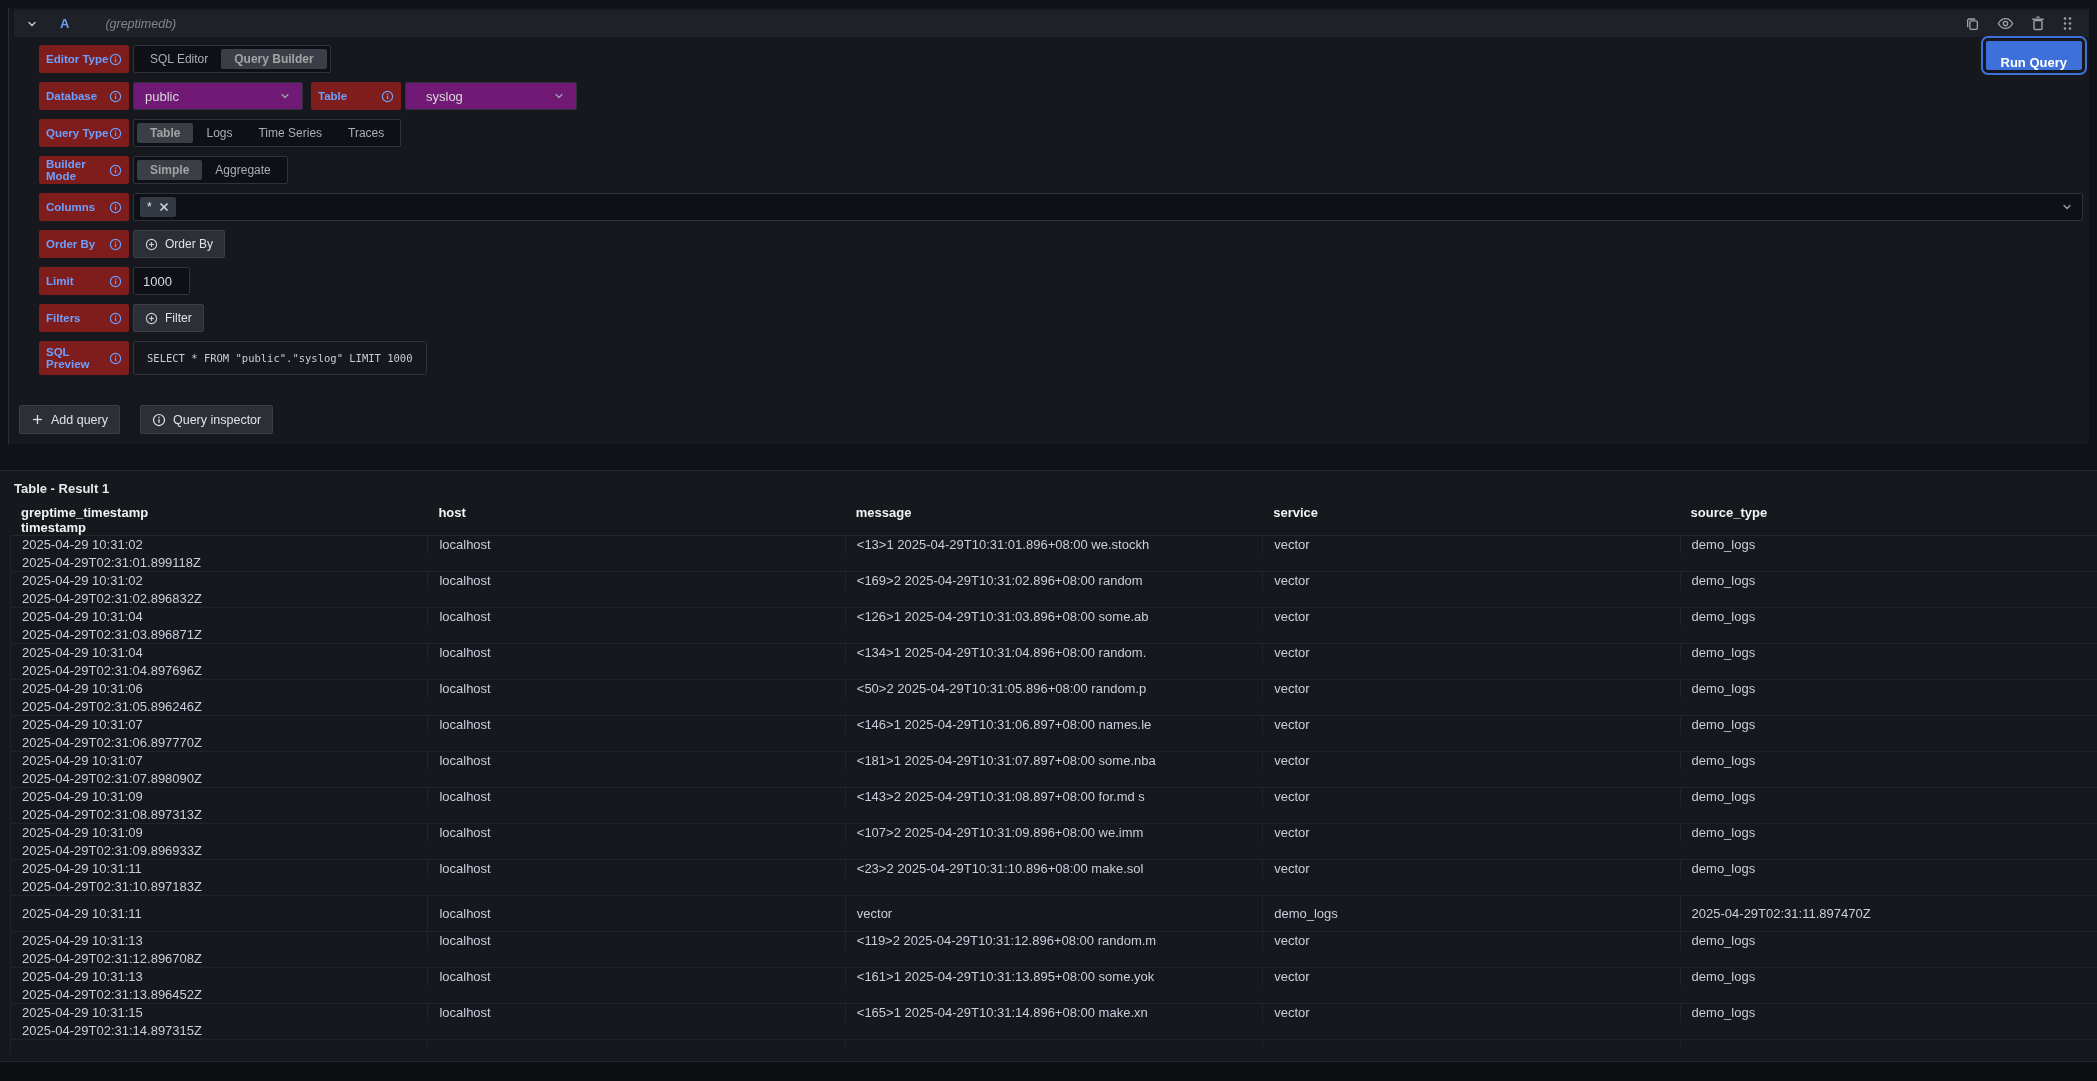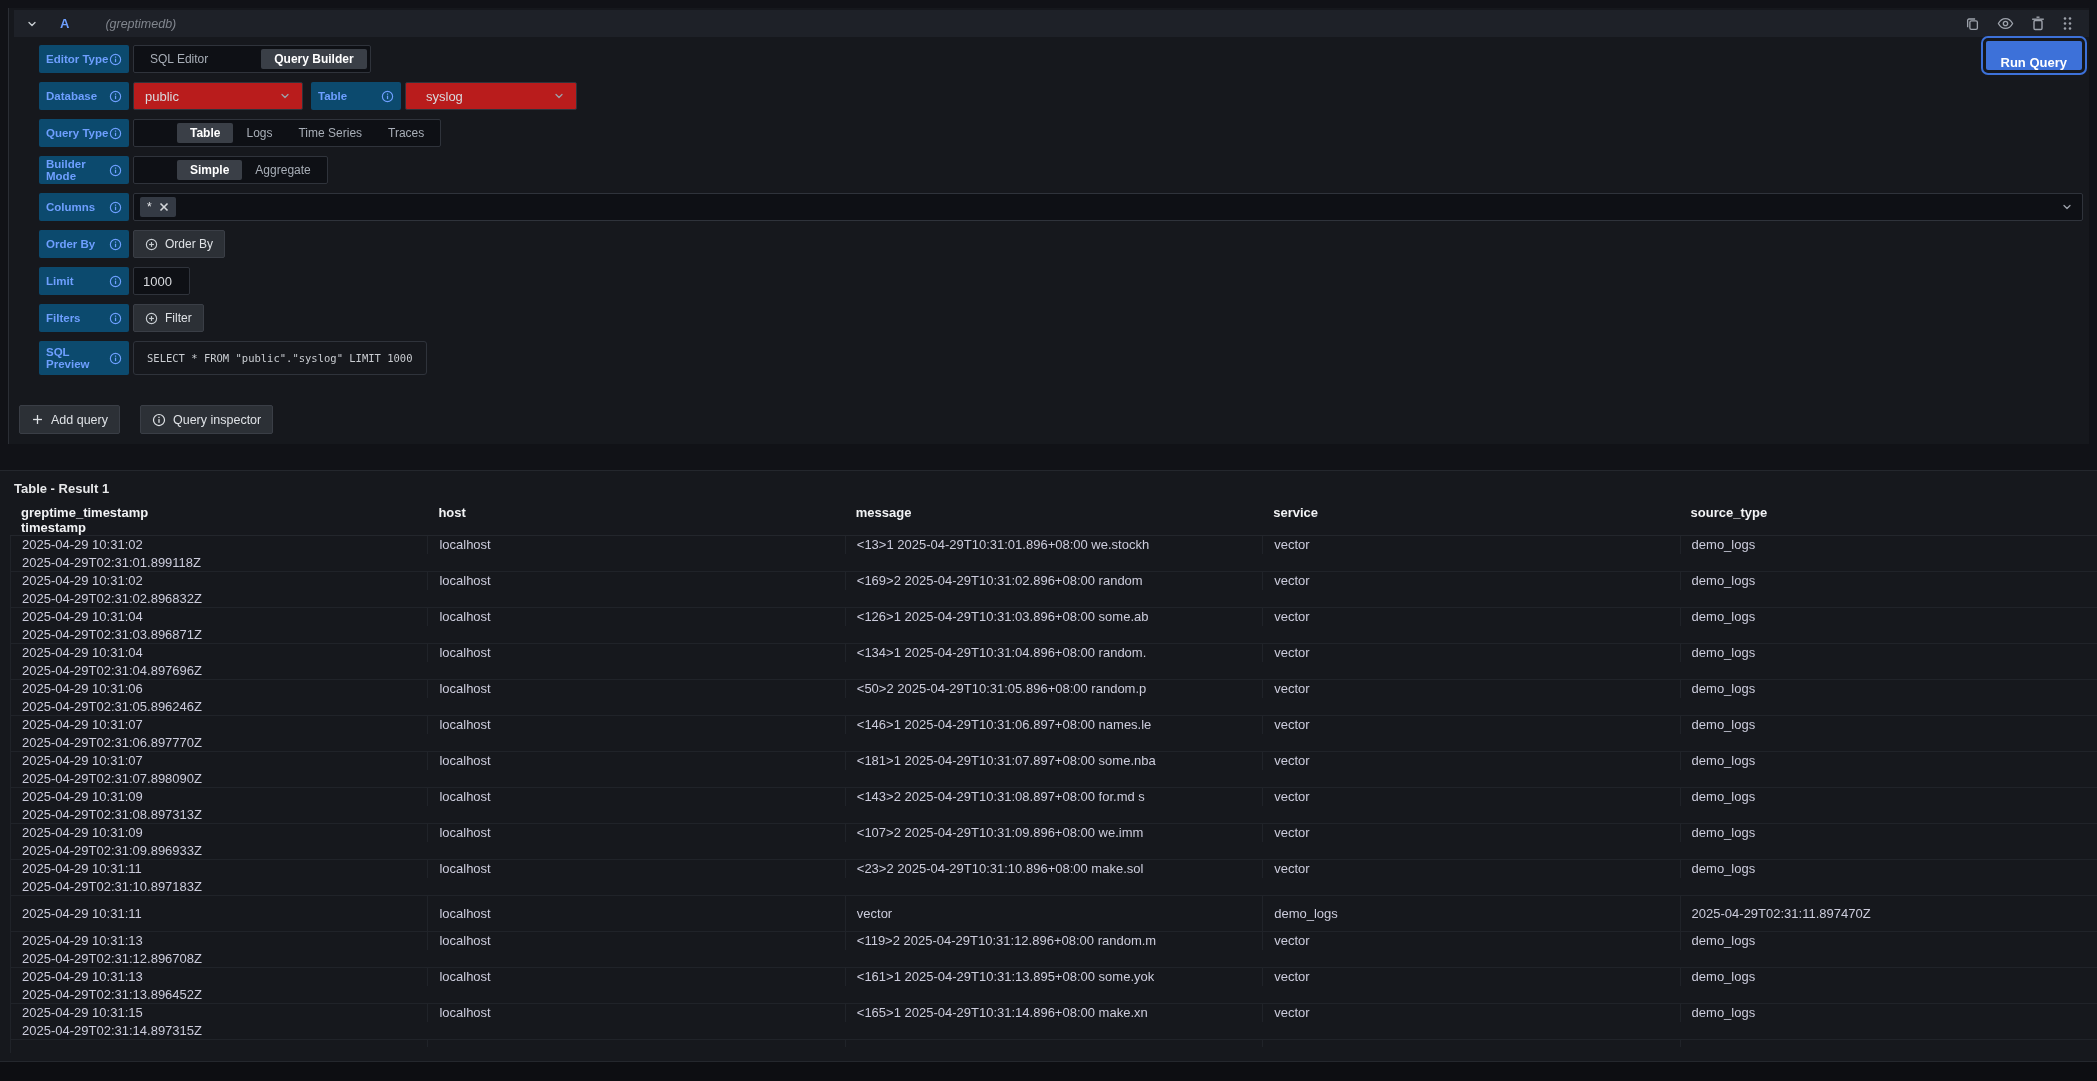--- a/index.html
+++ b/index.html
@@ -20,35 +20,35 @@
   .hdr-icons svg { display:block; }
 
   .run-query-btn { position:absolute; top:33px; right:7px; height:29px; padding:14px 15px;
                    background:#3d71d9; color:#fff; font-size:13px; font-weight:600;
                    border:none; border-radius:2px; cursor:pointer;
                    outline:2px solid #3d71d9; outline-offset:3px; }
 
   .form { position:absolute; left:30px; top:37px; right:6px; }
   .form-row { display:flex; align-items:stretch; height:28px; margin-bottom:9px; }
   .label-box { width:90px; min-width:90px; display:flex; align-items:center; justify-content:space-between;
-               padding:0 7px; background:#0c4a6e; border-radius:2px;
+               padding:0 7px; background:#7f1d1d; border-radius:2px;
                color:#6e9fff; font-size:11.5px; font-weight:600; margin-right:4px; }
   .label-box .info { display:flex; align-items:center; cursor:pointer; }
 
   .select { display:flex; align-items:center; justify-content:space-between; gap:8px;
-            background:#b91c1c; border:1px solid #2f333b; border-radius:2px;
+            background:#701a75; border:1px solid #2f333b; border-radius:2px;
             padding:0 11px; font-size:13px; color:#d8dade; cursor:pointer; }
   .sel-db { width:170px; }
   .sel-table { width:172px;padding-left:20px; }
 
   .radio-group { display:flex; align-items:stretch; background:#0e1015;
                  border:1px solid #2f333b; border-radius:2px; padding:3px; gap:0; }
   .radio-option { display:flex; align-items:center; padding:0 13px; font-size:12px;
                   color:#a8aeb7; font-weight:500; border-radius:2px; cursor:pointer; white-space:nowrap; }
-  .radio-option.selected { background:#3a3f47; color:#ffffff; font-weight:600;margin-left:40px; }
+  .radio-option.selected { background:#3a3f47; color:#a3a3a3; font-weight:600; }
 
   .multiselect { flex:1; display:flex; align-items:center; justify-content:space-between;
                  background:#0e1015; border:1px solid #2f333b; border-radius:2px;
                  padding:0 9px 0 6px; cursor:text; }
   .chip { display:flex; align-items:center; gap:7px; background:#343a44; border-radius:2px;
           padding:3px 7px; font-size:12px; color:#e8eaed; }
   .chip .chip-x { display:flex; align-items:center; cursor:pointer; }
 
   .gray-btn { display:inline-flex; align-items:center; gap:7px; background:#2c3036;
               border:1px solid #3a3e46; border-radius:2px; padding:0 11px; height:28px;

